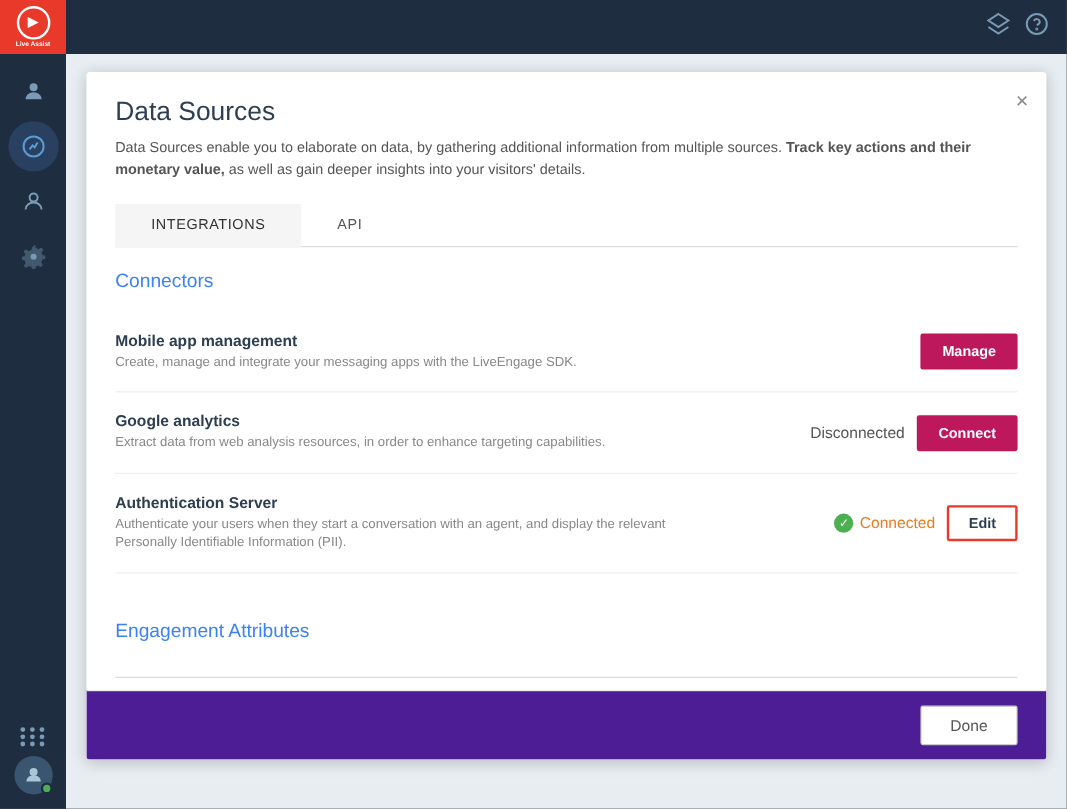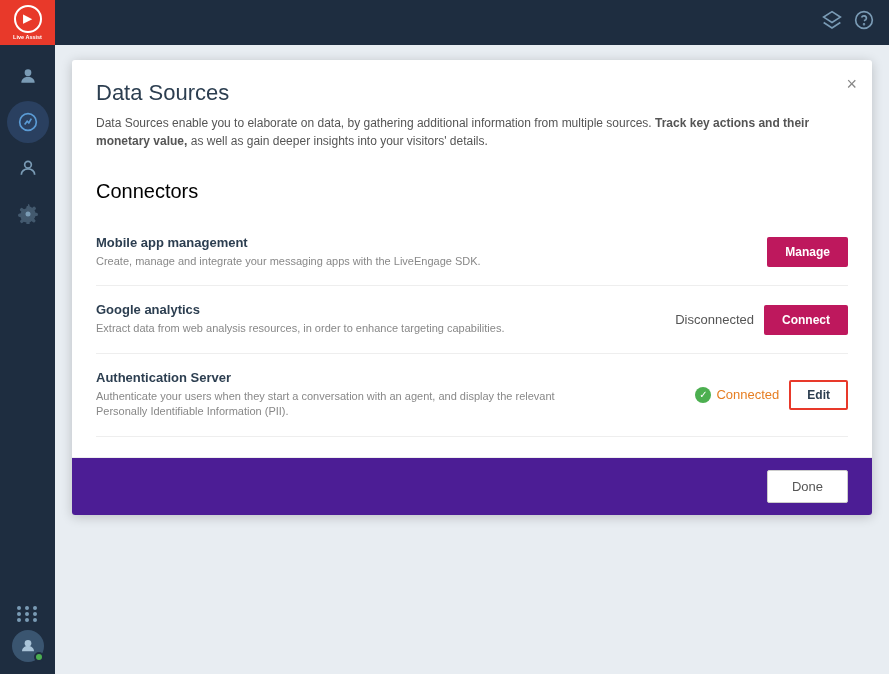--- a/index.html
+++ b/index.html
@@ -223,23 +223,23 @@
       border-bottom: 2px solid #f5f5f5;
       color: #333;
     }
 
     
     .section {
       padding: 20px 24px;
     }
 
     .section-title {
-      font-size: 20px;
+      font-size: 16px;
       font-weight: normal;
-      color: #000000;
+      color: #3b82f6;
       margin-bottom: 16px;
     }
 
     
     .table-header {
       display: flex;
       align-items: center;
       padding: 6px 0;
       border-bottom: 1px solid #ddd;
       margin-bottom: 0;
@@ -477,20 +477,24 @@
     <div class="panel-header">
       <h1 class="panel-title">Data Sources</h1>
       <p class="panel-description">
         <span>Data Sources enable you to elaborate on data, by gathering additional information from multiple sources.</span>
         <strong>Track key actions and their monetary value,</strong>
         <span>as well as gain deeper insights into your visitors' details.</span>
       </p>
       <button class="panel-close">×</button>
     </div>
 
+    <div class="tabs">
+      <div class="tab active">INTEGRATIONS</div>
+      <div class="tab">API</div>
+    </div>
 
     <div class="panel-body">
 
       <div class="section">
         <h2 class="section-title">Connectors</h2>
 
 
         <div class="connector-row">
           <div class="connector-info">
             <div class="connector-name">Mobile app management</div>
@@ -520,20 +524,27 @@
           <div class="connector-actions">
             <span class="status-text status-connected">
               <span class="status-connected-icon">✓</span>
               <span>Connected</span>
             </span>
             <button class="btn-edit">Edit</button>
           </div>
         </div>
       </div>
 
+      <div class="section-attrs">
+        <h2 class="section-title">Engagement Attributes</h2>
+        <div class="table-header-attrs">
+          
+          
+        </div>
+      </div>
 
     </div>
 
     <div class="panel-footer">
       <button class="btn-done">Done</button>
     </div>
 
   </div>
 </div>
 

